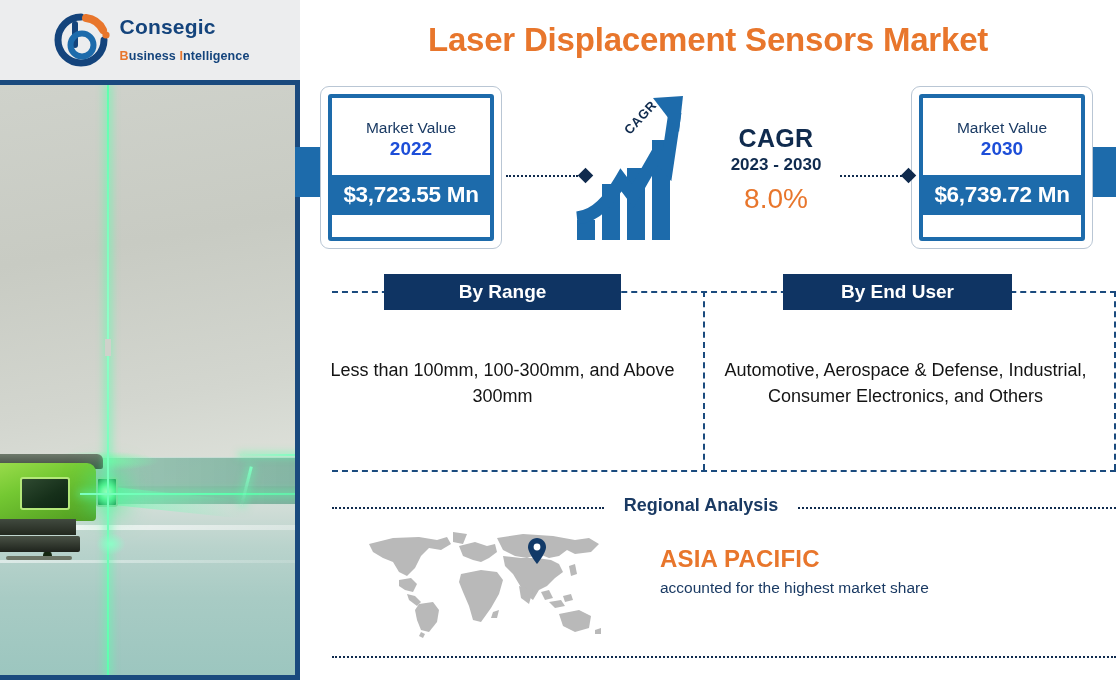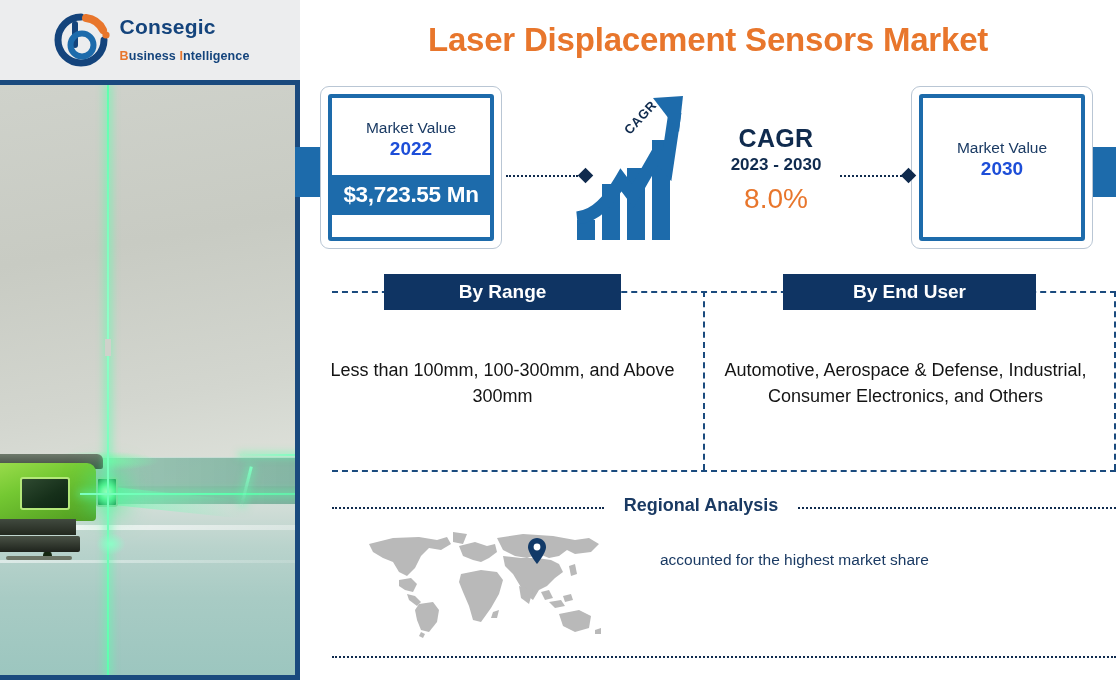--- a/index.html
+++ b/index.html
@@ -149,21 +149,21 @@
 
   
   .seg-hdash { position:absolute; height:0; border-top:2.5px dashed #1a4a7e; }
   .seg-vdash { position:absolute; width:0; border-left:2.5px dashed #1a4a7e; }
   .seg-pill {
     position:absolute; height:36px; background:#0f3463; color:#fff;
     display:flex; align-items:center; justify-content:center;
     font-size:19px; font-weight:bold;
   }
   #pill-range  { left:384px; top:274px; width:237px; }
-  #pill-enduser{ left:783px; top:274px; width:253px; }
+  #pill-enduser{ left:783px; top:274px; width:229px; }
   .seg-body {
     position:absolute; text-align:center; font-size:18px; color:#141414;
     line-height:1.42;
   }
   #body-range   { left:330px; top:358px; width:345px; }
   #body-enduser { left:718px; top:358px; width:375px; }
 
   
   #region-title {
     position:absolute; left:608px; top:495px; width:186px; text-align:center;
@@ -246,20 +246,21 @@
     <div class="mv-foot"></div>
   </div>
 </div>
 
 <div class="mv-outer" id="mv-right">
   <div class="mv-inner">
     <div class="mv-label">
       <span class="l1">Market Value</span>
       <span class="l2">2030</span>
     </div>
+    <div class="mv-value">$6,739.72 Mn</div>
     <div class="mv-foot"></div>
   </div>
 </div>
 
 <div class="dotline" style="left:506px; top:175px; width:72px;"></div>
 <div class="diamond" style="left:580px; top:170px;"></div>
 <div class="dotline" style="left:840px; top:175px; width:66px;"></div>
 <div class="diamond" style="left:903px; top:170px;"></div>
 
 <div id="cagr-graphic">
@@ -331,16 +332,17 @@
   </svg>
 </div>
 <div id="pin">
   <svg viewBox="0 0 18 26" width="18" height="26">
     <path d="M9 0 C4 0 0 4 0 9 C0 15 9 26 9 26 C9 26 18 15 18 9 C18 4 14 0 9 0 Z" fill="#123a68"></path>
     <circle cx="9" cy="9" r="3.4" fill="#ffffff"></circle>
   </svg>
 </div>
 
 <div id="region-text">
+  <div id="region-name">ASIA PACIFIC</div>
   <div id="region-desc">accounted for the highest market share</div>
 </div>
 
 <div class="dotline" style="left:332px; top:656px; width:784px;"></div>
 
 </body></html>

